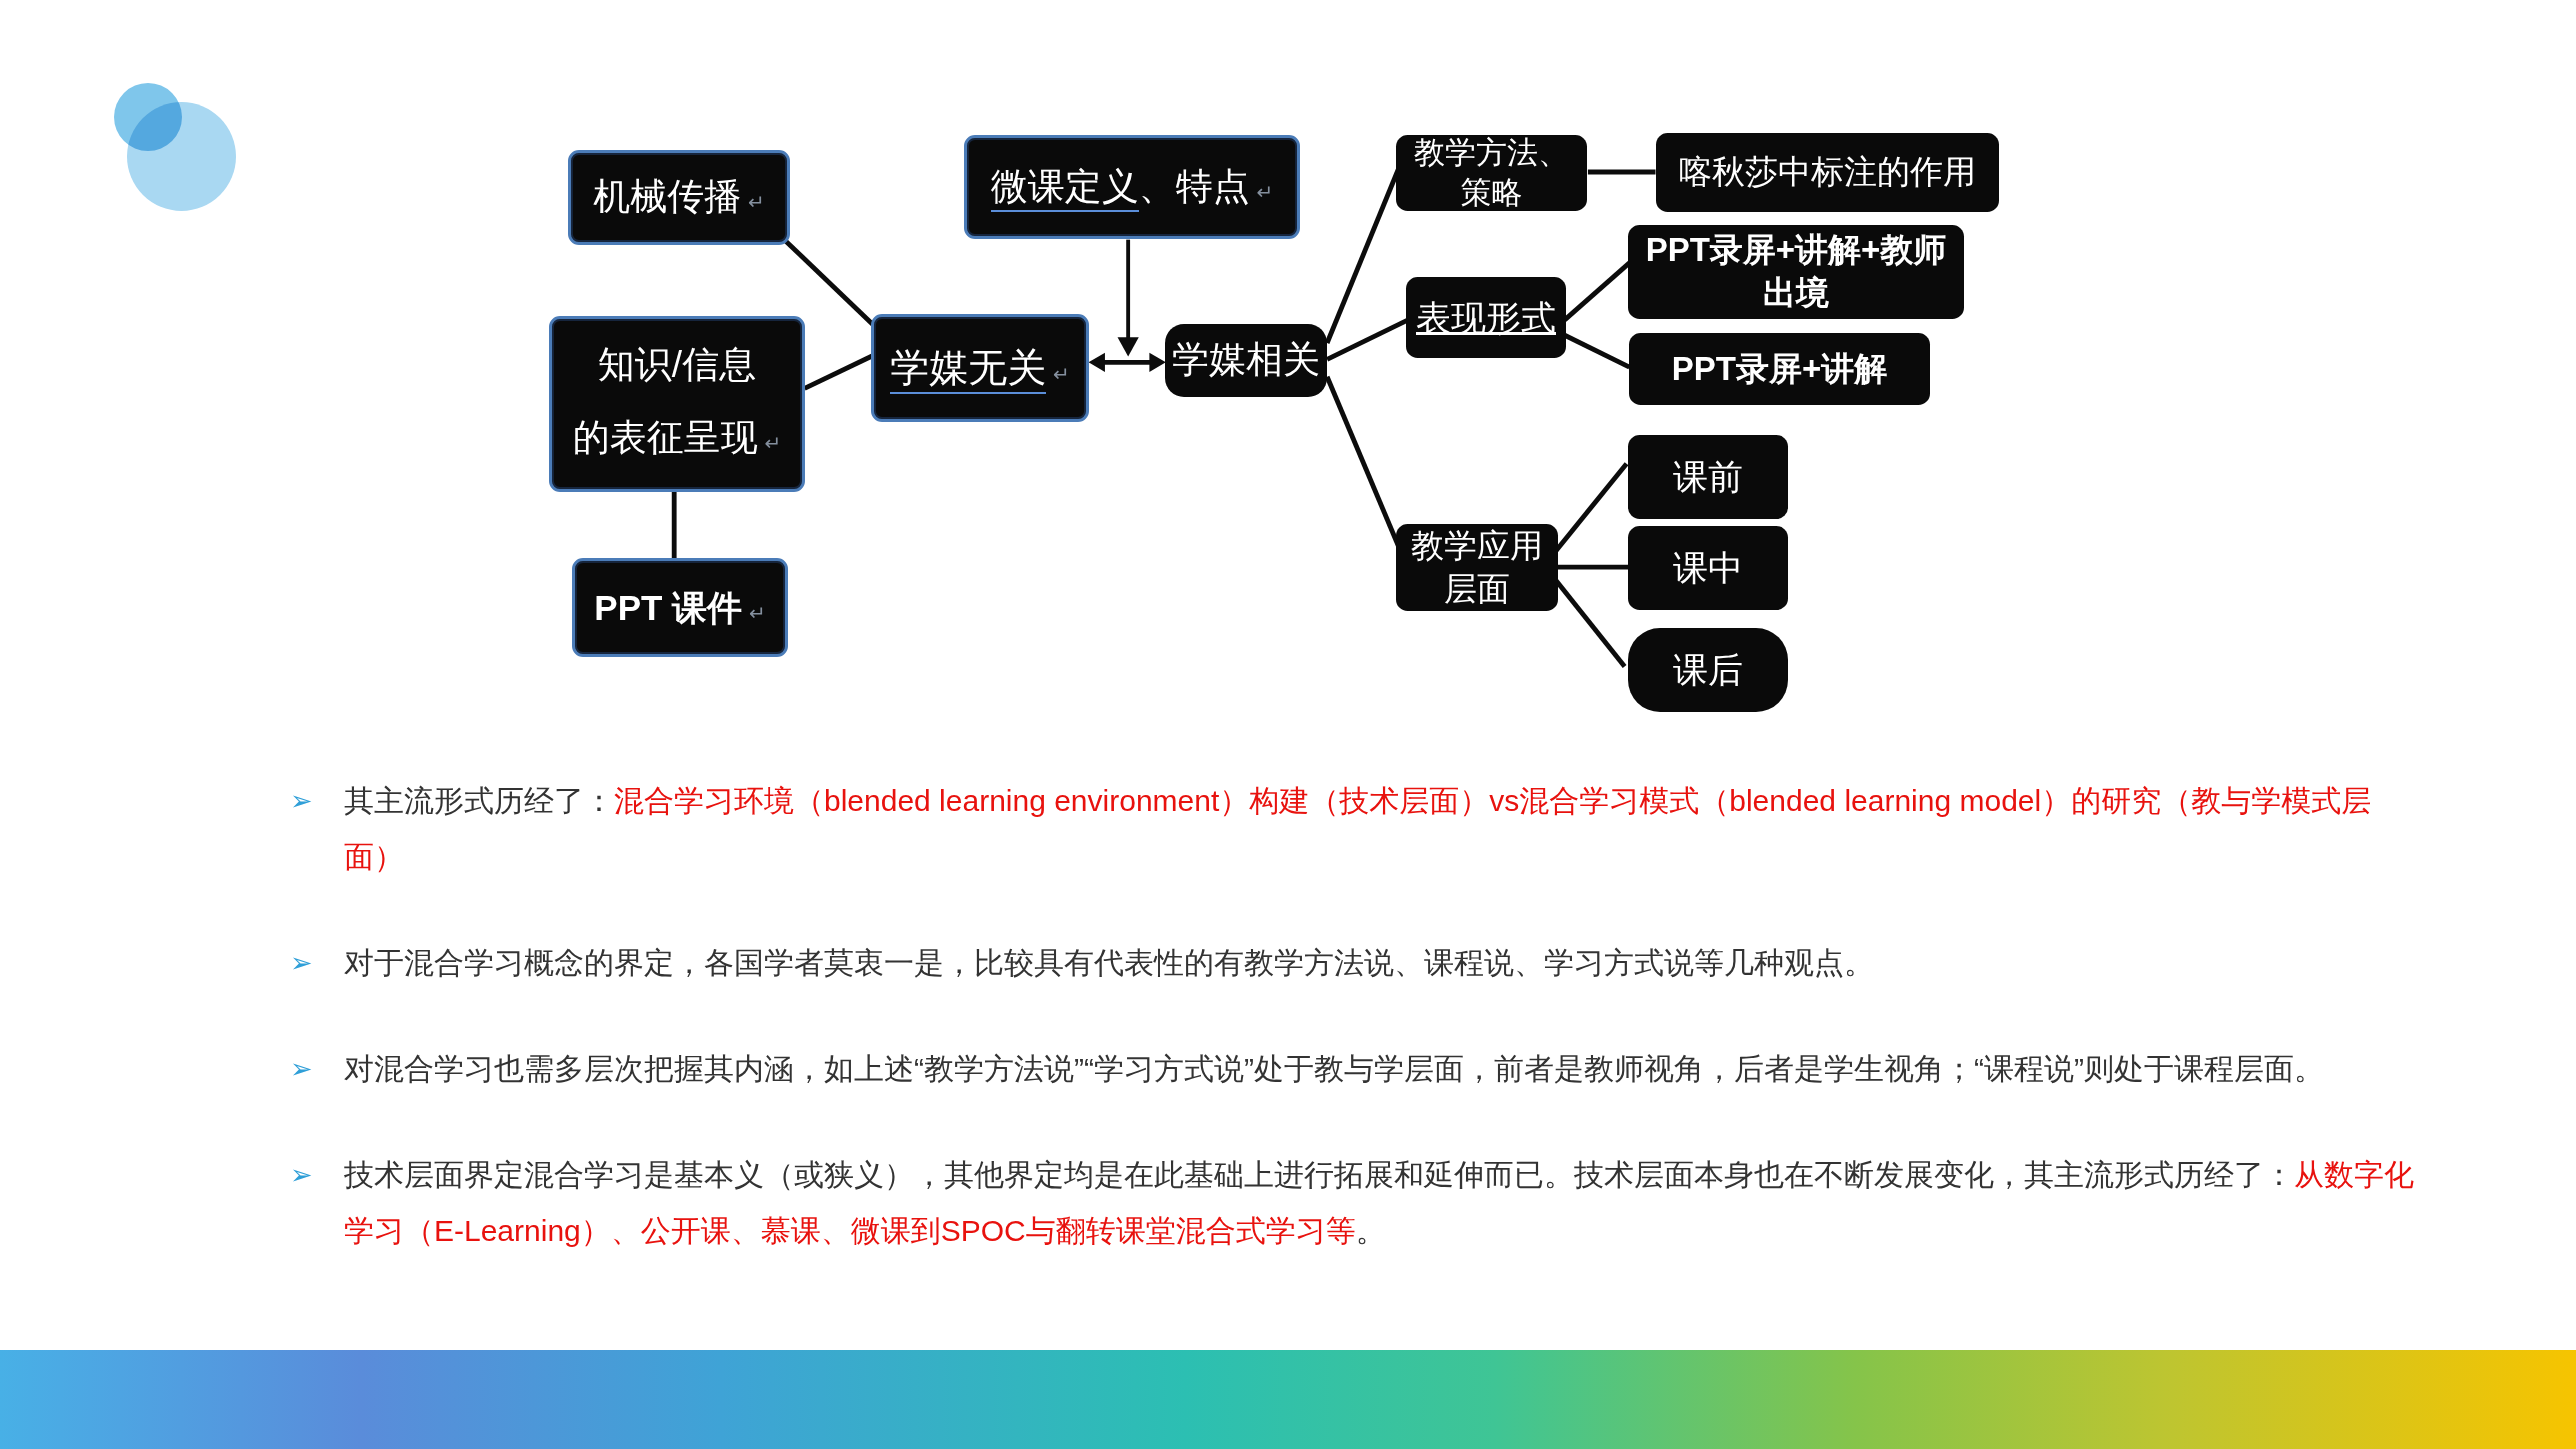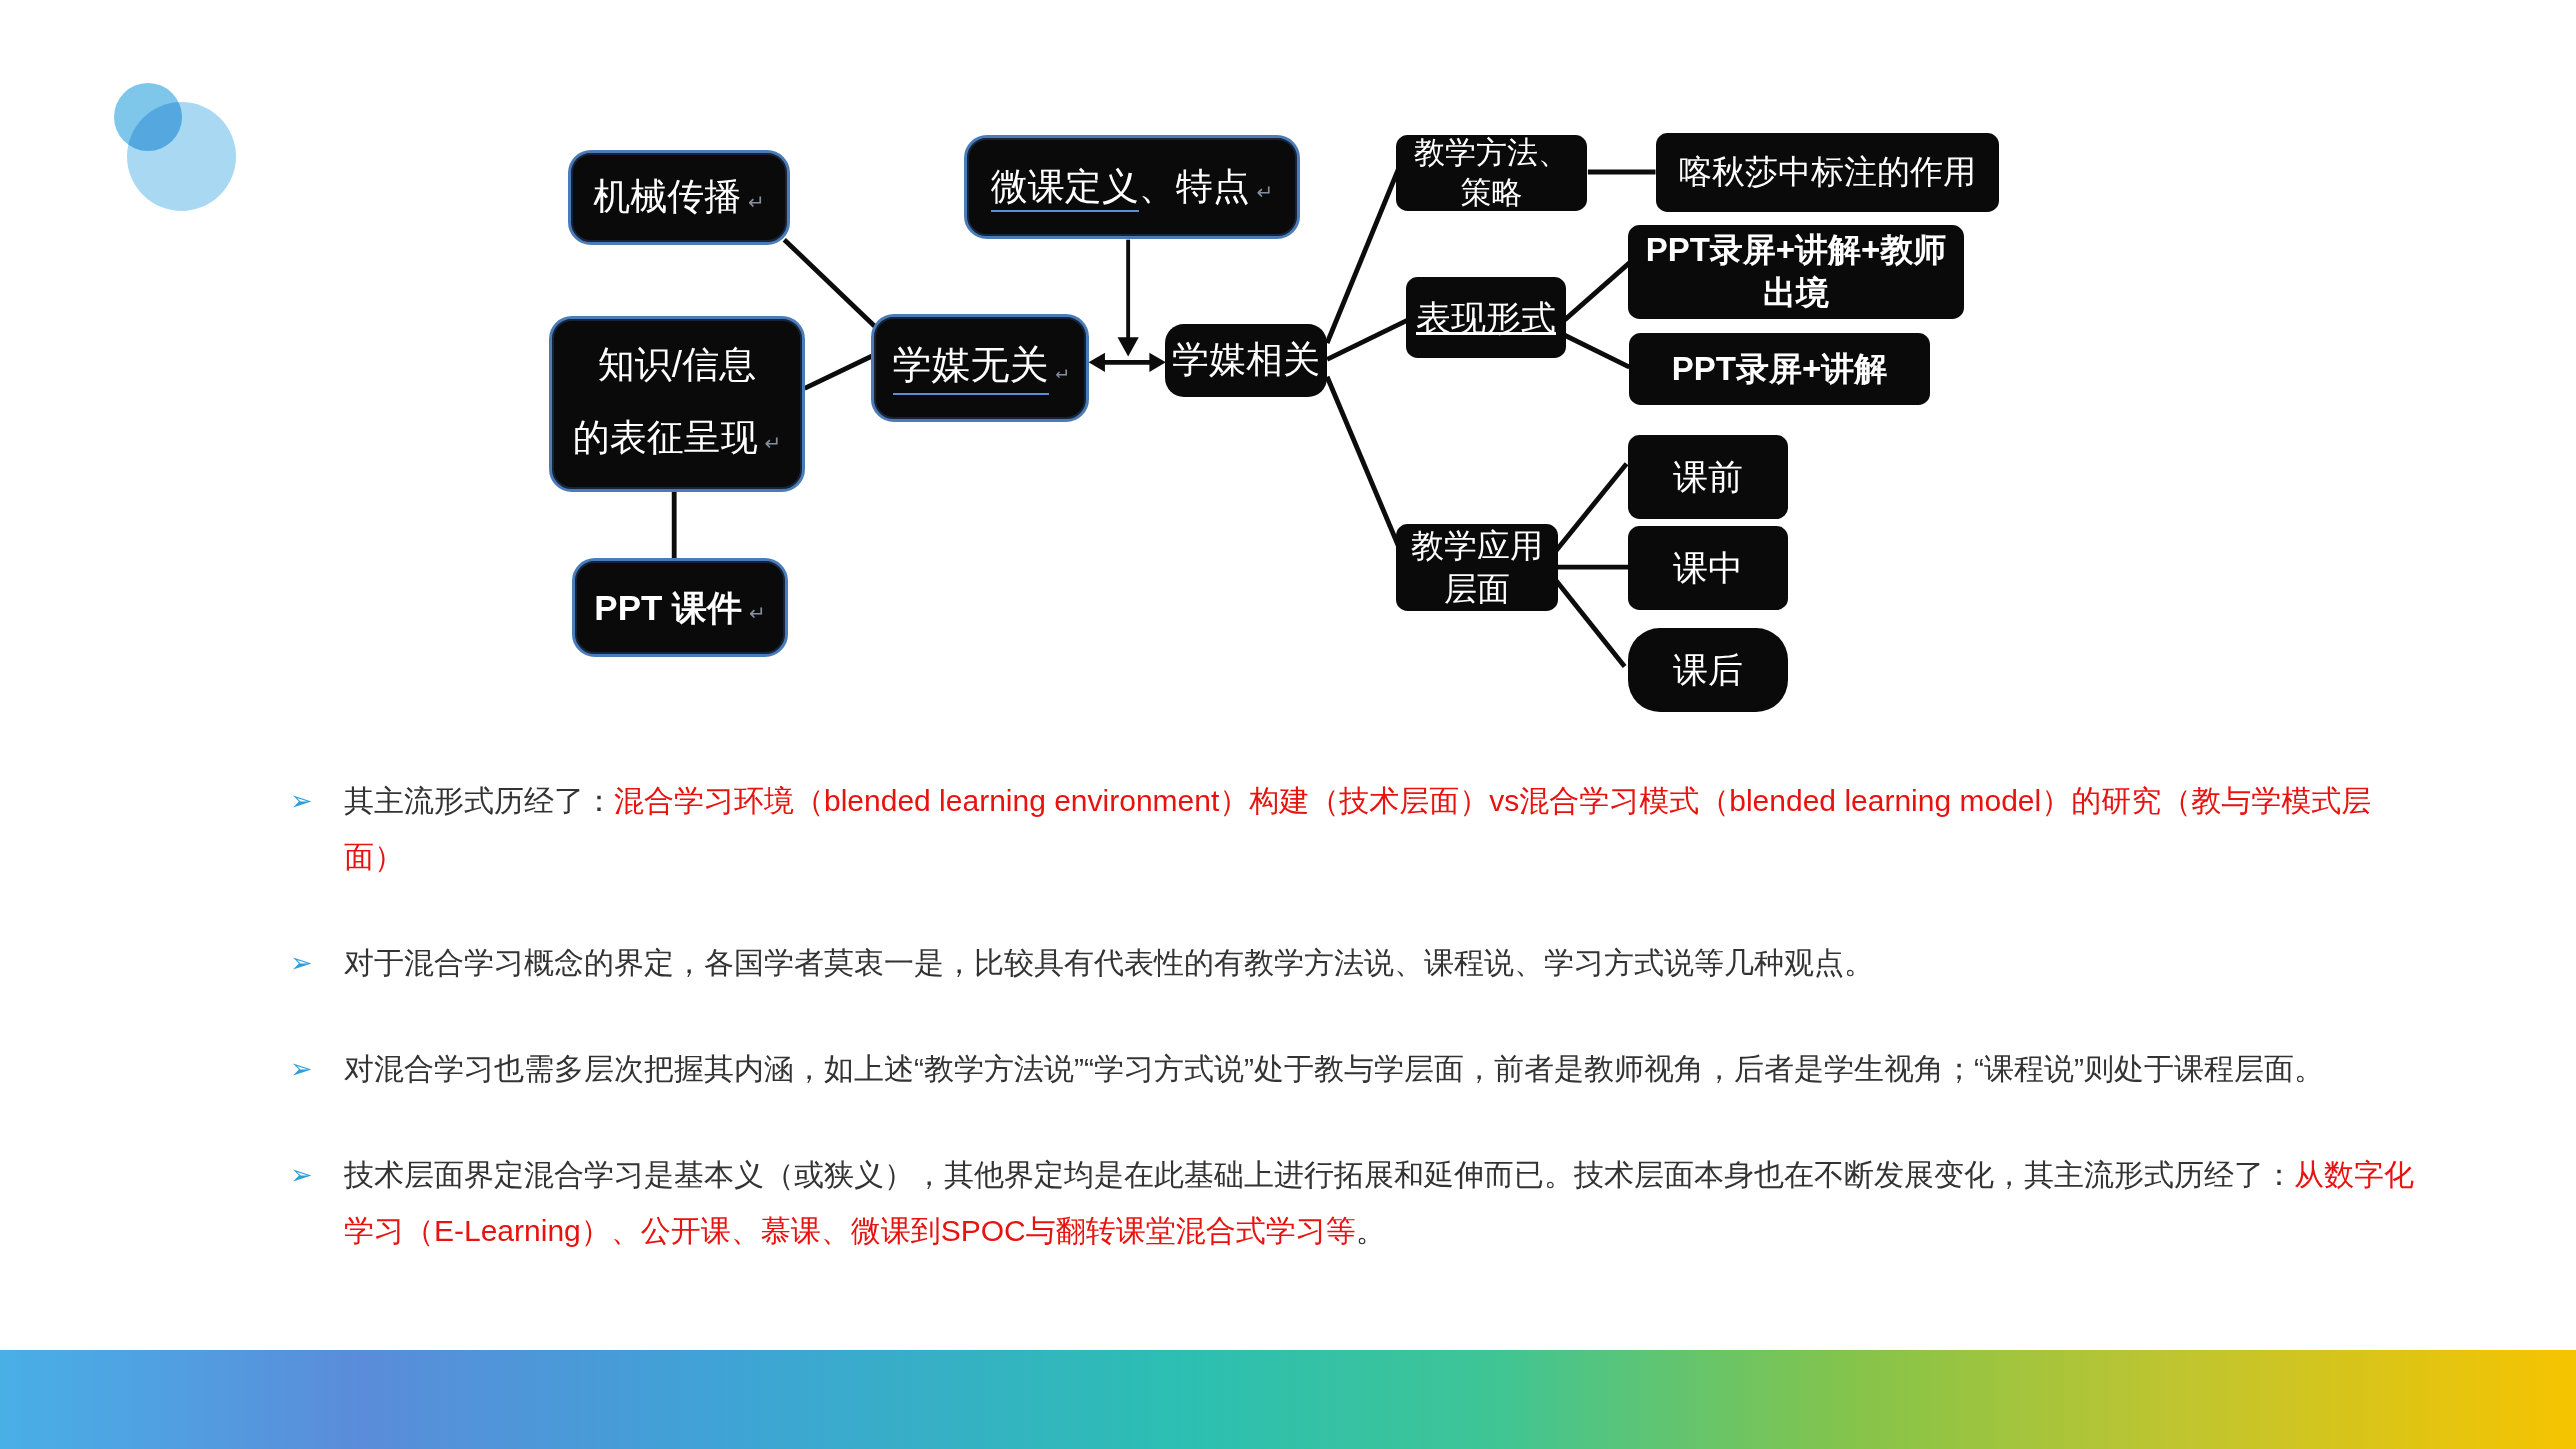--- a/index.html
+++ b/index.html
@@ -15,21 +15,21 @@
   .connectors{position:absolute;left:0;top:0;width:2576px;height:1450px;}
   .connectors line{stroke:#0c0c0c;stroke-width:5;}
   .connectors line.thin{stroke-width:4;}
   .connectors polygon{fill:#0c0c0c;}
   
   .node{
     position:absolute;background:var(--node-bg,#0a0a0a);color:#ffffff;
     display:flex;flex-direction:column;align-items:center;justify-content:center;
     text-align:center;border-radius:11.6px;box-sizing:border-box;line-height:1.3;
   }
-  .node.bordered{border:3.9px solid var(--node-border,#4b7cb8);border-radius:23px;
+  .node.bordered{border:3.9px solid var(--node-border,#4b7cb8);border-radius:11px;
     box-shadow:inset 0 0 0 1.9px #16253d;}
   .underlined{border-bottom:2.9px solid var(--underline,#5b8ed9);padding-bottom:2.9px;}
   .return-mark{font-size:20px;color:#9aa7b8;opacity:.85;margin-left:6.8px;font-weight:normal;}
   .node .blockline{display:block;}
   
   .bullets{position:absolute;left:290px;top:773px;width:2129px;color:var(--text,#333333);}
   .bullet{display:flex;align-items:flex-start;margin-bottom:50px;
     font-size:30px;line-height:56px;}
   .bullet .marker{flex:0 0 54px;color:var(--marker,#2f9fd8);font-size:27px;line-height:56px;}
   .bullet .text{flex:1;}
@@ -72,21 +72,21 @@
 
   <div class="node bordered" style="left:964px;top:135px;width:336px;height:104px;font-size:37px;">
     <span><span class="underlined">微课定义</span><span>、特点</span><span class="return-mark">↵</span></span>
   </div>
 
   <div class="node bordered" style="left:549px;top:316px;width:256px;height:176px;font-size:37px;line-height:73px;justify-content:center;">
     <span class="blockline">知识/信息</span>
     <span class="blockline"><span>的表征呈现</span><span class="return-mark">↵</span></span>
   </div>
 
-  <div class="node bordered" style="left:871px;top:314px;width:218px;height:108px;font-size:39px;font-family:Liberation Mono, monospace;">
+  <div class="node bordered" style="left:871px;top:314px;width:218px;height:108px;font-size:39px;">
     <span><span class="underlined">学媒无关</span><span class="return-mark">↵</span></span>
   </div>
 
   <div class="node" style="left:1165px;top:324px;width:162px;height:73px;font-size:37px;border-radius:19px;">
     <span>学媒相关</span>
   </div>
 
   <div class="node bordered" style="left:572px;top:558px;width:216px;height:99px;font-size:35px;font-weight:bold;">
     <span><span>PPT 课件</span><span class="return-mark">↵</span></span>
   </div>

